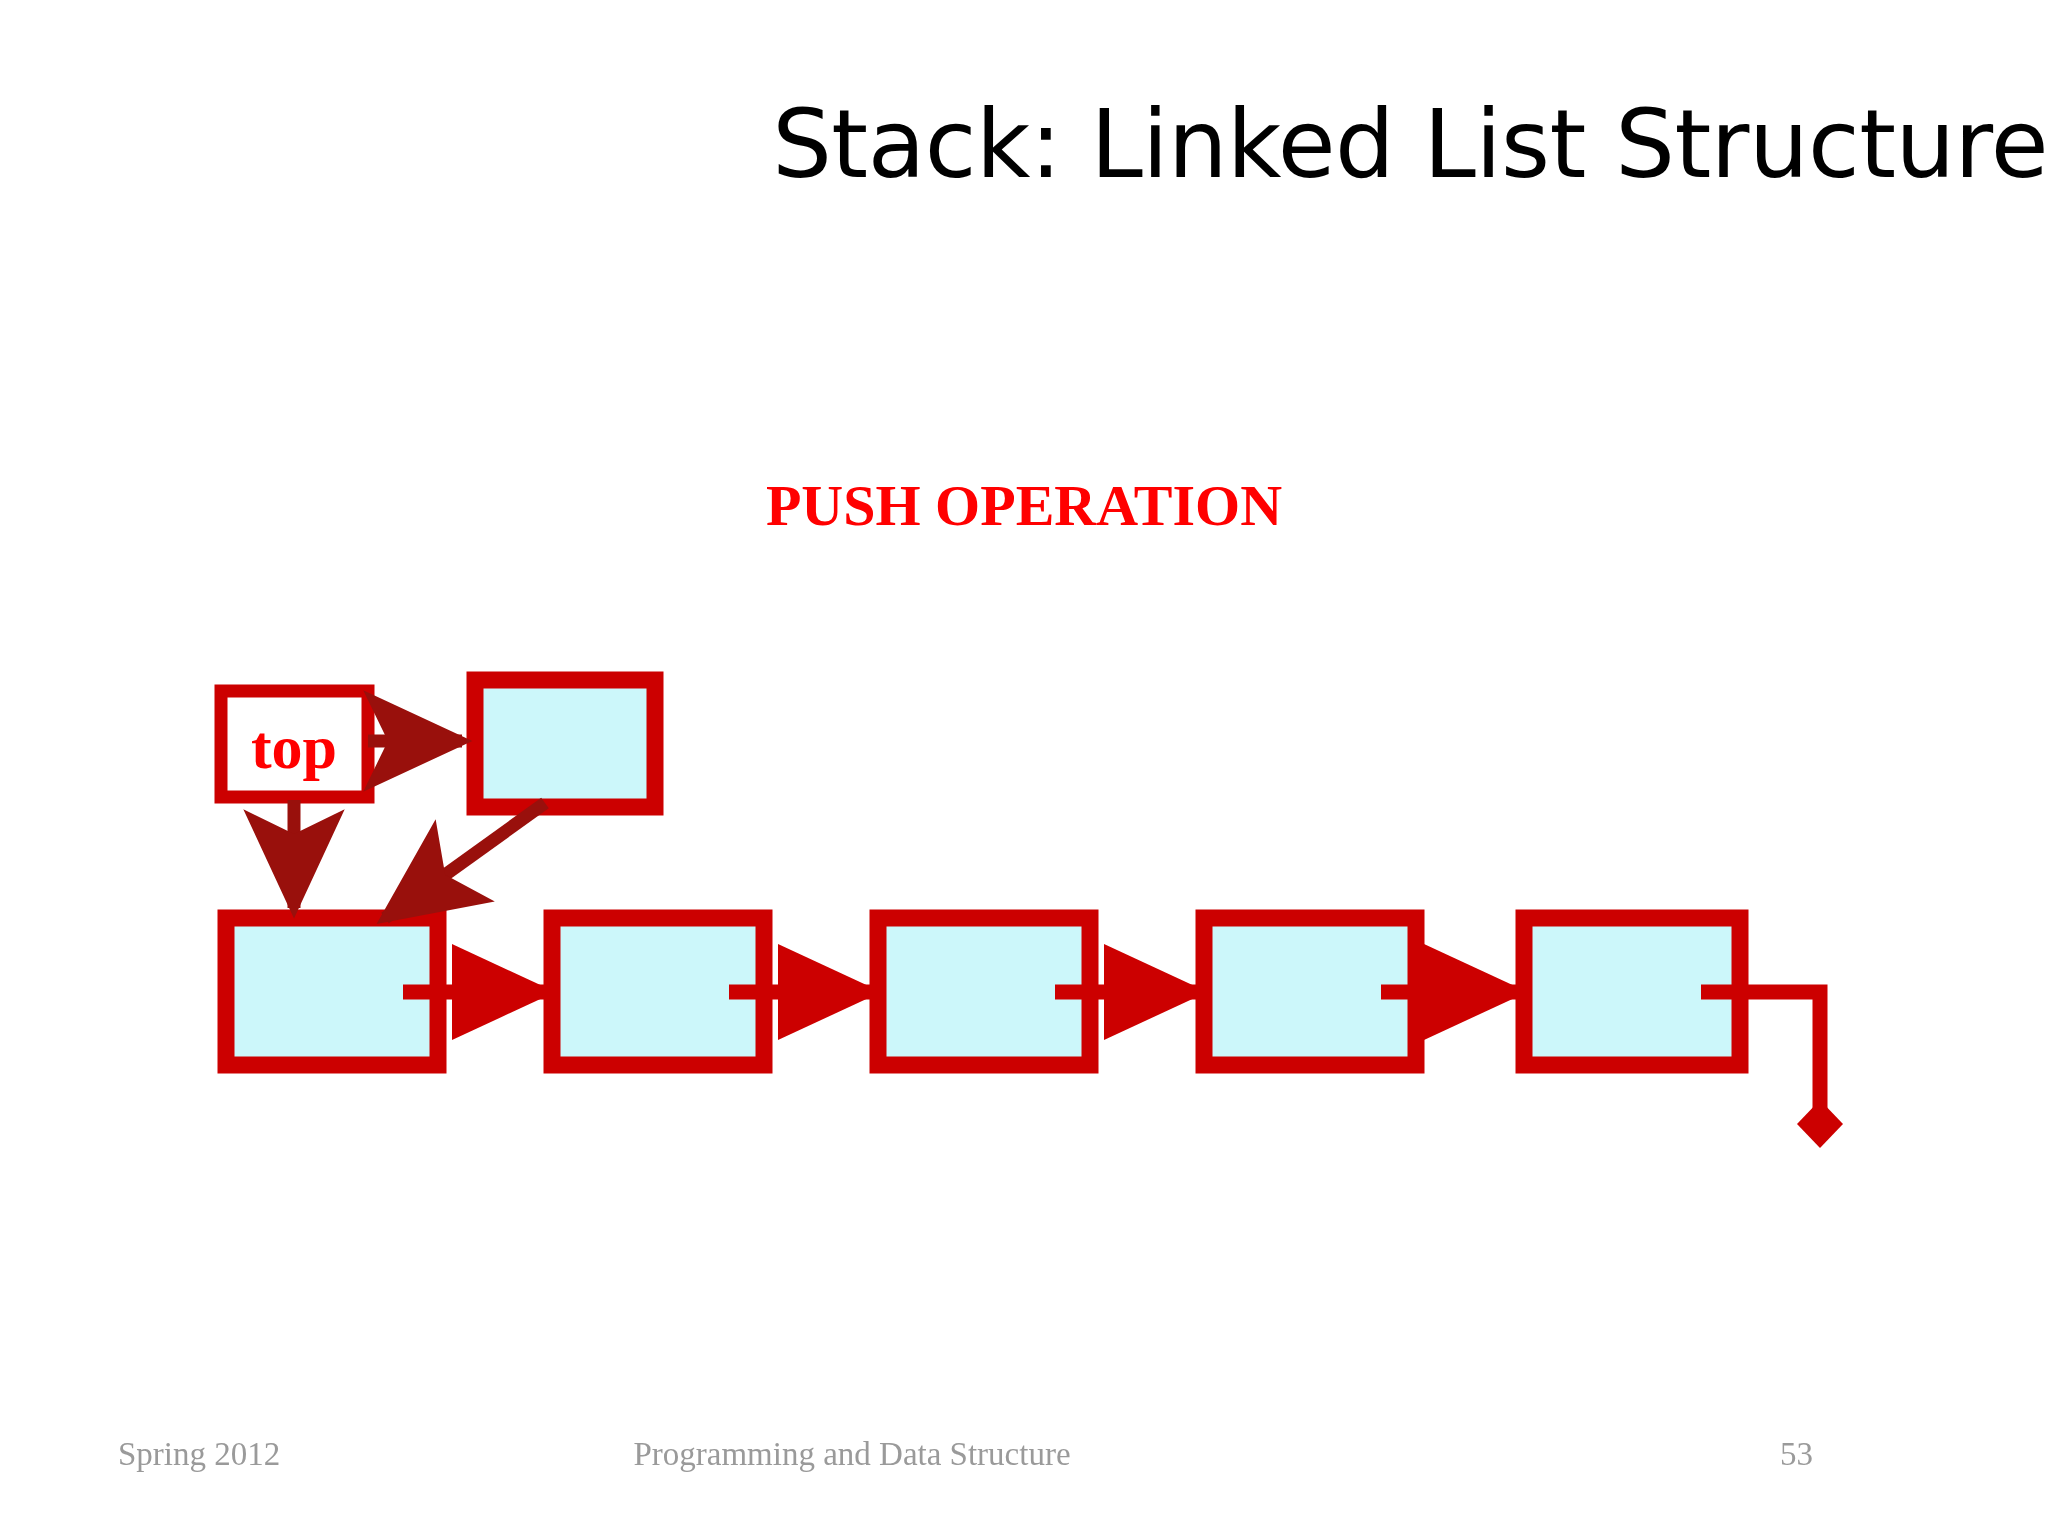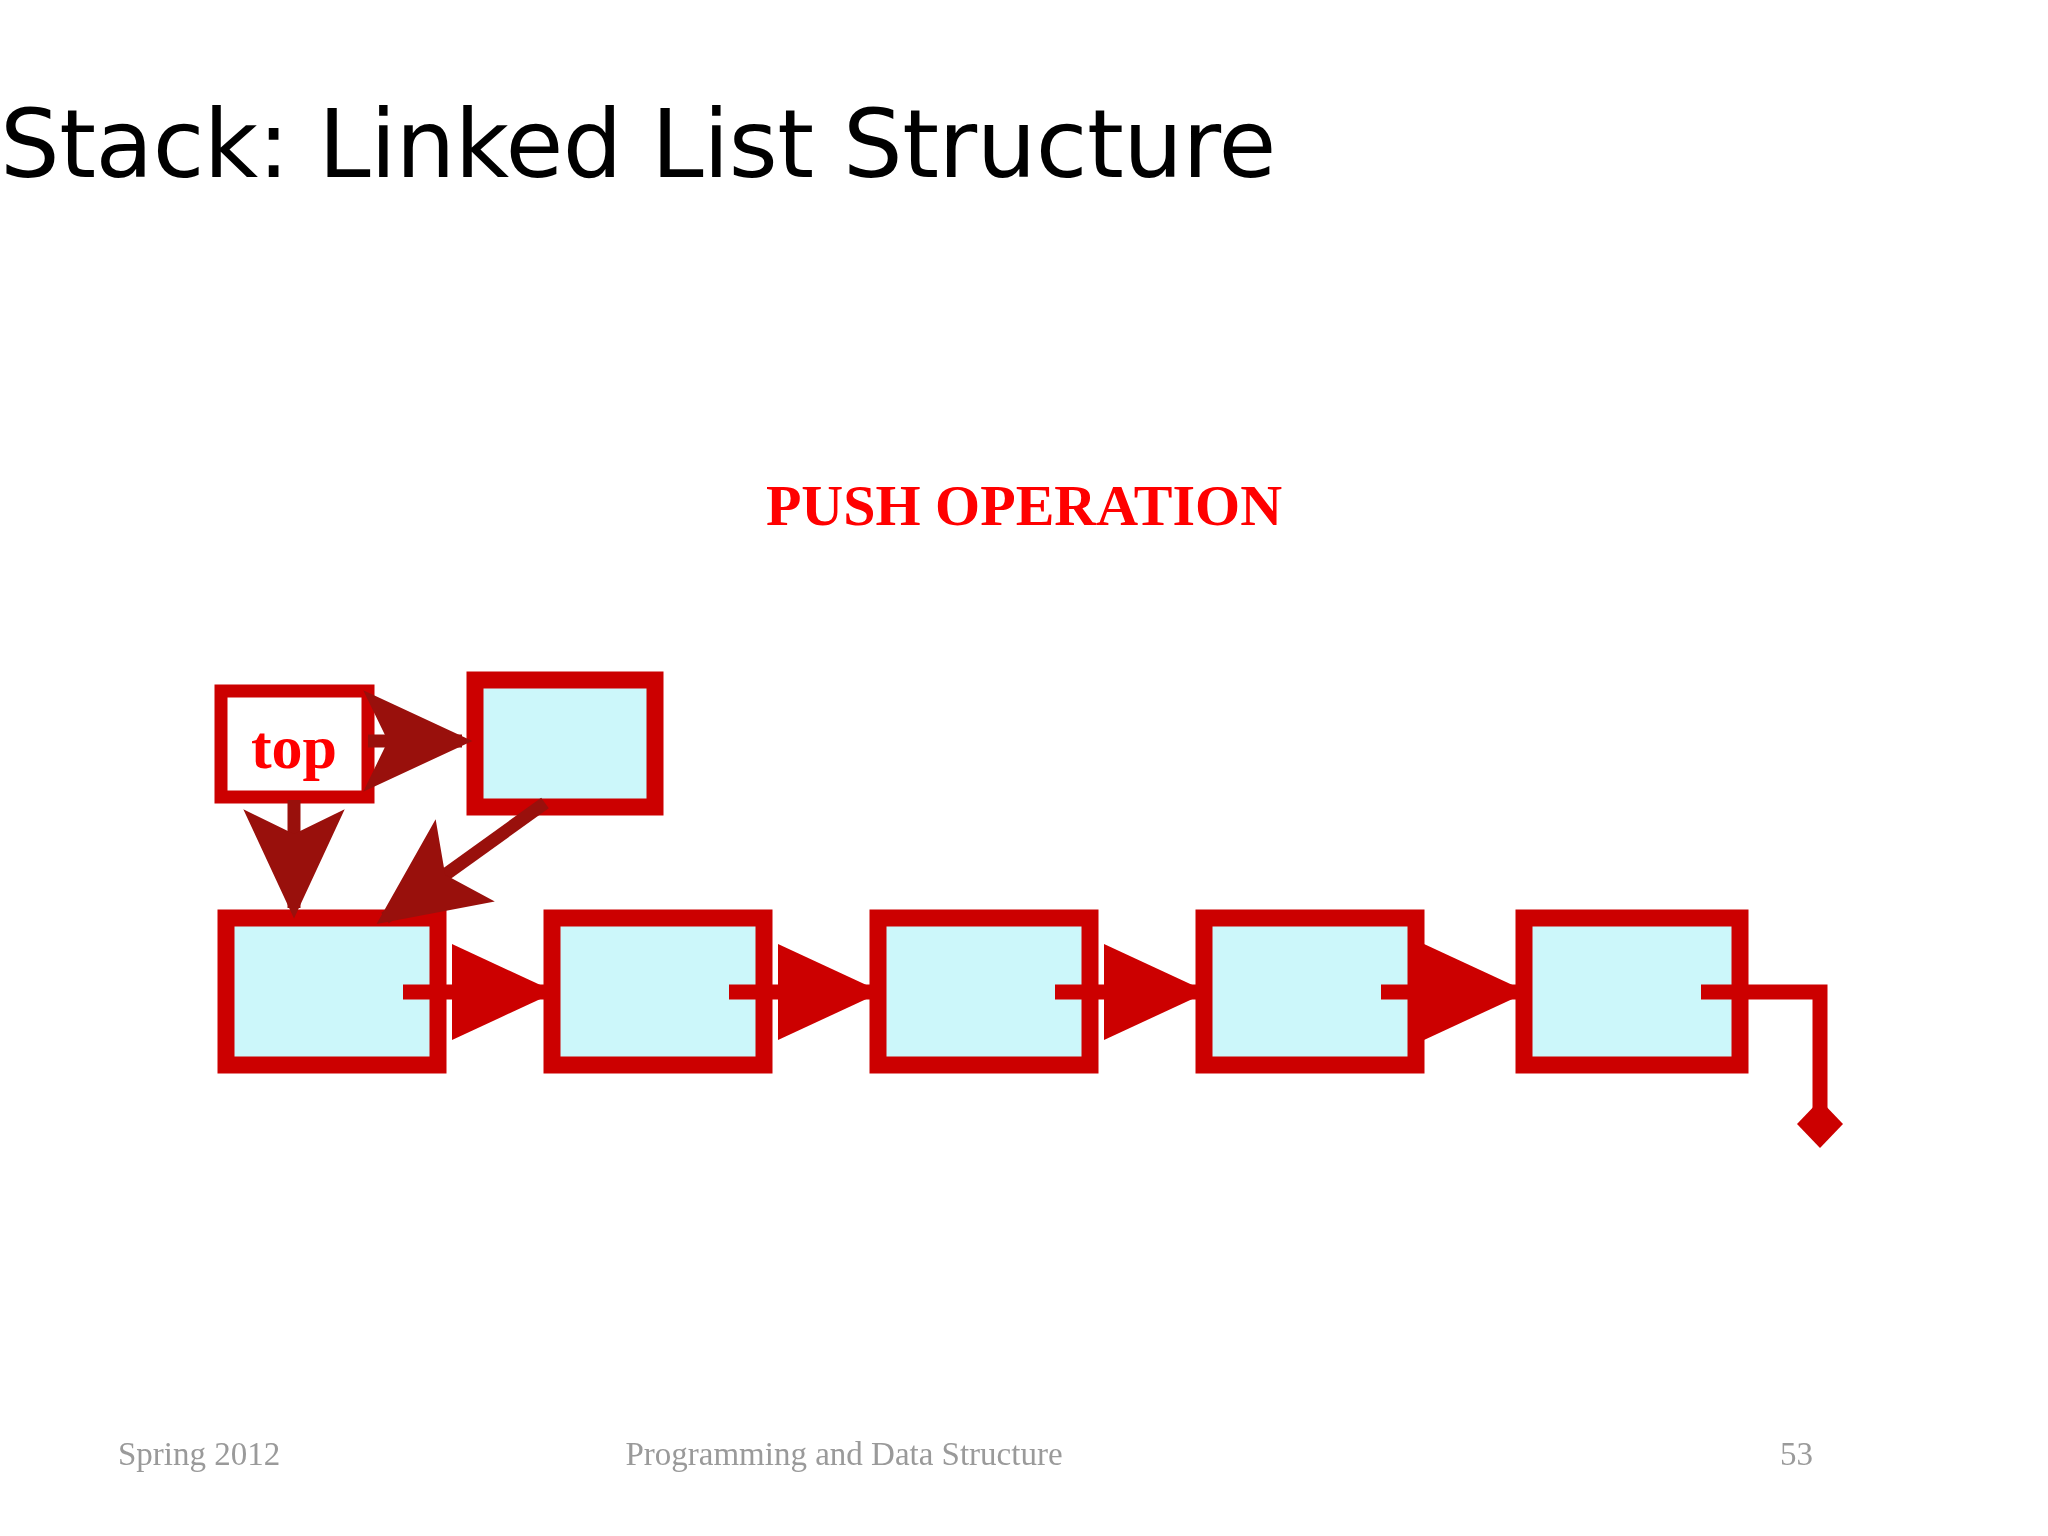--- a/index.html
+++ b/index.html
@@ -18,21 +18,21 @@
     background: #ffffff;
     overflow: hidden;
   }
 
   
   #slide-title {
     position: absolute;
     left: 0;
     top: 96px;
     width: 2048px;
-    text-align: left;
+    text-align: right;
     font-family: "DejaVu Sans", "Liberation Sans", sans-serif;
     font-size: 94px;
     line-height: 1.05;
     font-weight: 400;
     color: #000000;
     letter-spacing: -0.5px;
     white-space: nowrap;
   }
 
   
@@ -81,21 +81,21 @@
   .footer-text {
     position: absolute;
     top: 0;
     font-family: "Liberation Serif", "DejaVu Serif", serif;
     font-size: 33px;
     font-weight: normal;
     color: #9a9a9a;
     white-space: nowrap;
   }
   #footer-left   { left: 118px; }
-  #footer-center { left: 4px; width: 1664px; text-align: center; padding-left: 8px; }
+  #footer-center { left: 12px; width: 1664px; text-align: center; padding-left: 8px; }
   #footer-right  { left: 0; width: 1768px; text-align: center; padding-left: 1780px; box-sizing: border-box; }
 </style>
 </head>
 <body>
 
 <div id="slide">
 
   <div id="slide-title">Stack: Linked List Structure</div>
 
   <div id="operation-caption">PUSH OPERATION</div>

